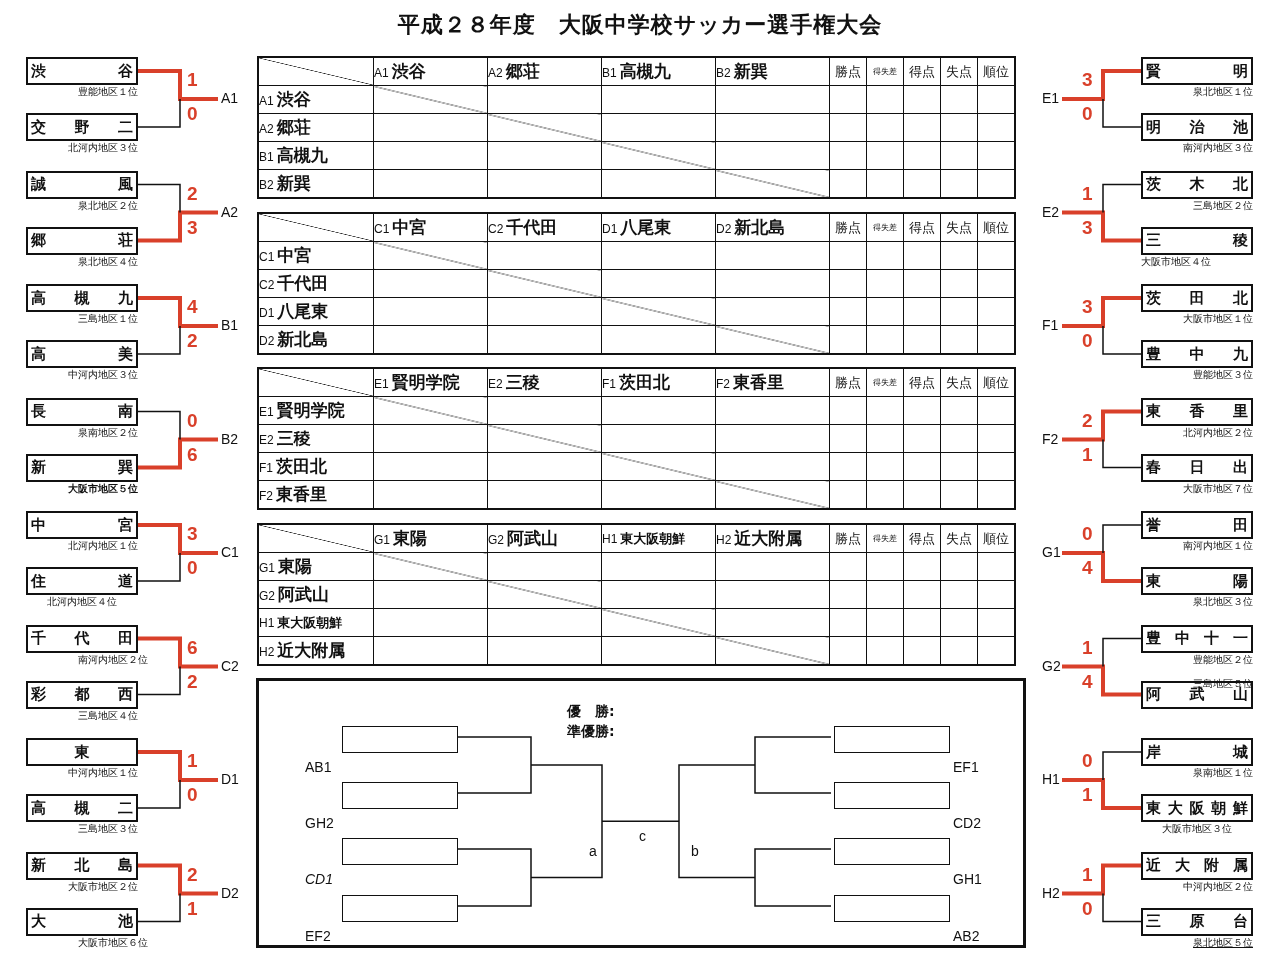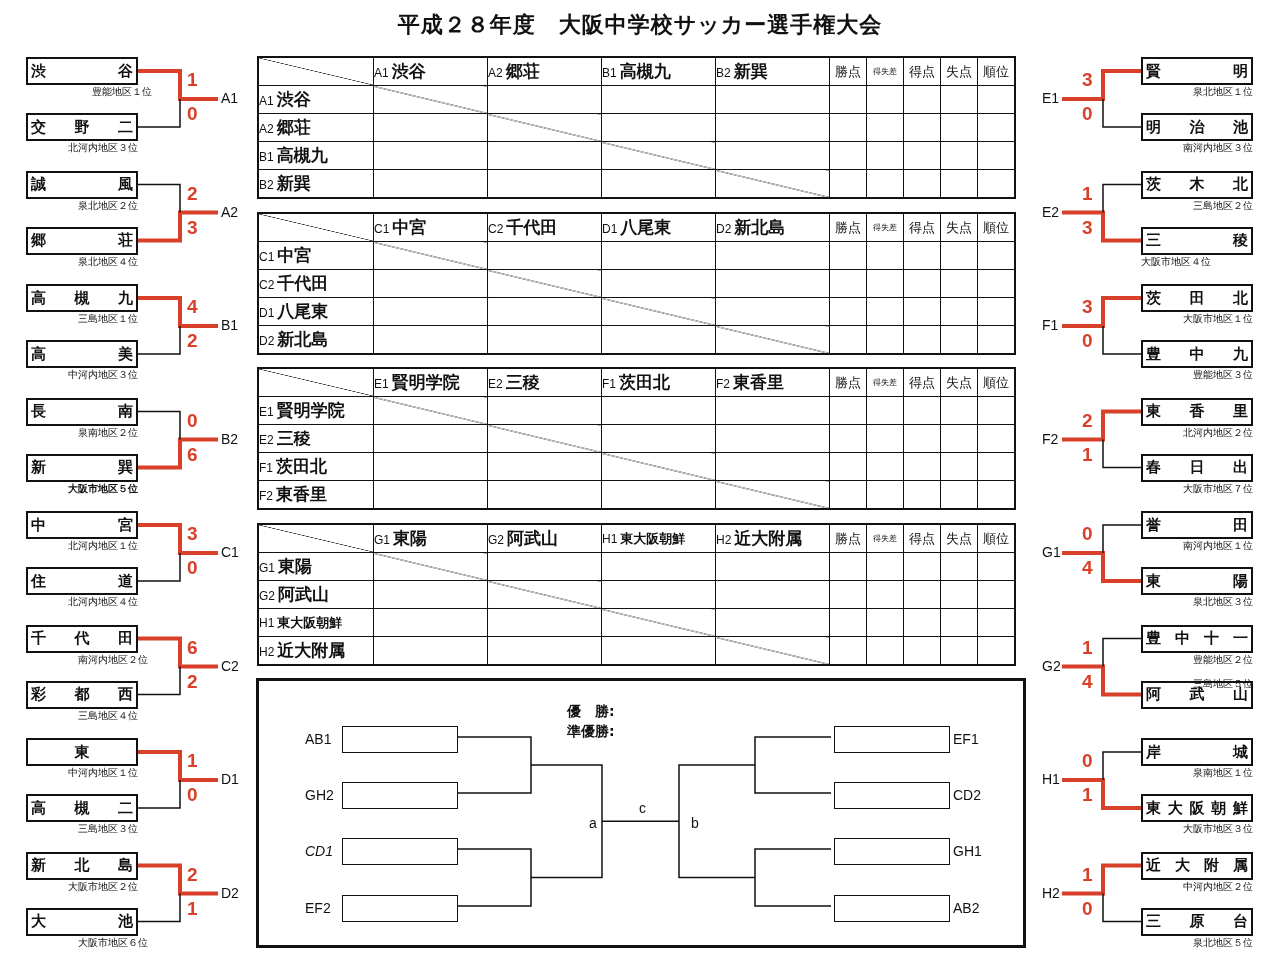--- a/index.html
+++ b/index.html
@@ -28,21 +28,21 @@
   table.league td.stat-h { width:36px; text-align:center; font-size:13px; }
   table.league td.stat-h.tiny { font-size:8px; }
   table.league td.rowh { font-size:17px; font-weight:bold; white-space:nowrap; overflow:hidden; }
   table.league td.rowh .code { font-size:12px; font-weight:normal; margin-right:3px; font-family:"Liberation Sans", sans-serif; }
   table.league td.rowh.small { font-size:13px; }
   table.league td.diag { background:linear-gradient(to top right, transparent calc(50% - 0.6px), #222 50%, transparent calc(50% + 0.6px)); }
   table.league td.diag { background:linear-gradient(to bottom left, transparent calc(50% - 0.6px), #222 50%, transparent calc(50% + 0.6px)); }
   
   .final-frame { position:absolute; left:256px; top:678px; width:770px; height:270px; border:3px solid #111; box-sizing:border-box; }
   .fbox { position:absolute; width:116px; height:27px; border:1.5px solid #111; box-sizing:border-box; background:#fff; }
-  .flabel { position:absolute; font-size:14px; font-family:"Liberation Sans", sans-serif; }
+  .flabel { position:absolute; font-size:14px; font-family:"Liberation Sans", sans-serif;margin-top:28px; }
   .winner-lbl { position:absolute; font-size:14px; font-weight:bold; }
 </style>
 </head>
 <body>
 
 <div class="title">平成２８年度　大阪中学校サッカー選手権大会</div>
 
 <svg class="lines" id="lines">
     <polyline points="138,71 180,71 180,99 218,99" fill="none" stroke="#d9402a" stroke-width="4"></polyline>
     <polyline points="138,127 180,127 180,99" fill="none" stroke="#111111" stroke-width="1.5"></polyline>
@@ -88,21 +88,21 @@
 <div id="left-brackets">
     <div class="team" style="left: 26px; top: 57px;">
       <span class="ch">渋</span>
       <span class="ch">谷</span>
     </div>
     <div class="team" style="left: 26px; top: 113px;">
       <span class="ch">交</span>
       <span class="ch">野</span>
       <span class="ch">二</span>
     </div>
-    <div class="region" style="left: 40px; top: 85px; font-family: Liberation Mono, monospace;">豊能地区１位</div>
+    <div class="region" style="left: 26px; top: 85px; font-family: Liberation Mono, monospace;">豊能地区１位</div>
     <div class="region" style="left: 26px; top: 141px;">北河内地区３位</div>
     <div class="score" style="left: 187px; top: 69px;">1</div>
     <div class="score" style="left: 187px; top: 103px;">0</div>
     <div class="glabel" style="left: 221px; top: 90px;">A1</div>
     <div class="team" style="left: 26px; top: 170.5px;">
       <span class="ch">誠</span>
       <span class="ch">風</span>
     </div>
     <div class="team" style="left: 26px; top: 226.5px;">
       <span class="ch">郷</span>
@@ -142,21 +142,21 @@
     <div class="glabel" style="left: 221px; top: 430.5px;">B2</div>
     <div class="team" style="left: 26px; top: 511px;">
       <span class="ch">中</span>
       <span class="ch">宮</span>
     </div>
     <div class="team" style="left: 26px; top: 567px;">
       <span class="ch">住</span>
       <span class="ch">道</span>
     </div>
     <div class="region" style="left: 26px; top: 539px;">北河内地区１位</div>
-    <div class="region" style="left: 26px; top: 595px;">北河内地区４位</div>
+    <div class="region" style="left: 26px; top: 595px; text-align: center;">北河内地区４位</div>
     <div class="score" style="left: 187px; top: 523px;">3</div>
     <div class="score" style="left: 187px; top: 557px;">0</div>
     <div class="glabel" style="left: 221px; top: 544px;">C1</div>
     <div class="team" style="left: 26px; top: 624.5px;">
       <span class="ch">千</span>
       <span class="ch">代</span>
       <span class="ch">田</span>
     </div>
     <div class="team" style="left: 26px; top: 680.5px;">
       <span class="ch">彩</span>
@@ -289,37 +289,37 @@
       <span class="ch">城</span>
     </div>
     <div class="team" style="left: 1141px; top: 794px;">
       <span class="ch">東</span>
       <span class="ch">大</span>
       <span class="ch">阪</span>
       <span class="ch">朝</span>
       <span class="ch">鮮</span>
     </div>
     <div class="region" style="left: 1141px; top: 766px;">泉南地区１位</div>
-    <div class="region" style="left: 1141px; top: 822px;">大阪市地区３位</div>
+    <div class="region" style="left: 1141px; top: 822px; text-align: center;">大阪市地区３位</div>
     <div class="score" style="left: 1082px; top: 750px;">0</div>
     <div class="score" style="left: 1082px; top: 784px;">1</div>
     <div class="glabel" style="left: 1042px; top: 771px;">H1</div>
     <div class="team" style="left: 1141px; top: 851.5px;">
       <span class="ch">近</span>
       <span class="ch">大</span>
       <span class="ch">附</span>
       <span class="ch">属</span>
     </div>
     <div class="team" style="left: 1141px; top: 907.5px;">
       <span class="ch">三</span>
       <span class="ch">原</span>
       <span class="ch">台</span>
     </div>
     <div class="region" style="left: 1141px; top: 879.5px;">中河内地区２位</div>
-    <div class="region" style="left: 1141px; top: 935.5px;">泉北地区５位</div>
+    <div class="region" style="left: 1141px; top: 935.5px; text-decoration: underline;">泉北地区５位</div>
     <div class="score" style="left: 1082px; top: 863.5px;">1</div>
     <div class="score" style="left: 1082px; top: 897.5px;">0</div>
     <div class="glabel" style="left: 1042px; top: 884.5px;">H2</div>
   </div>
 
 <div id="league-tables">
     <table class="league" style="top: 56px;">
       <tbody>
         <tr>
           <td class="corner diag"></td>

